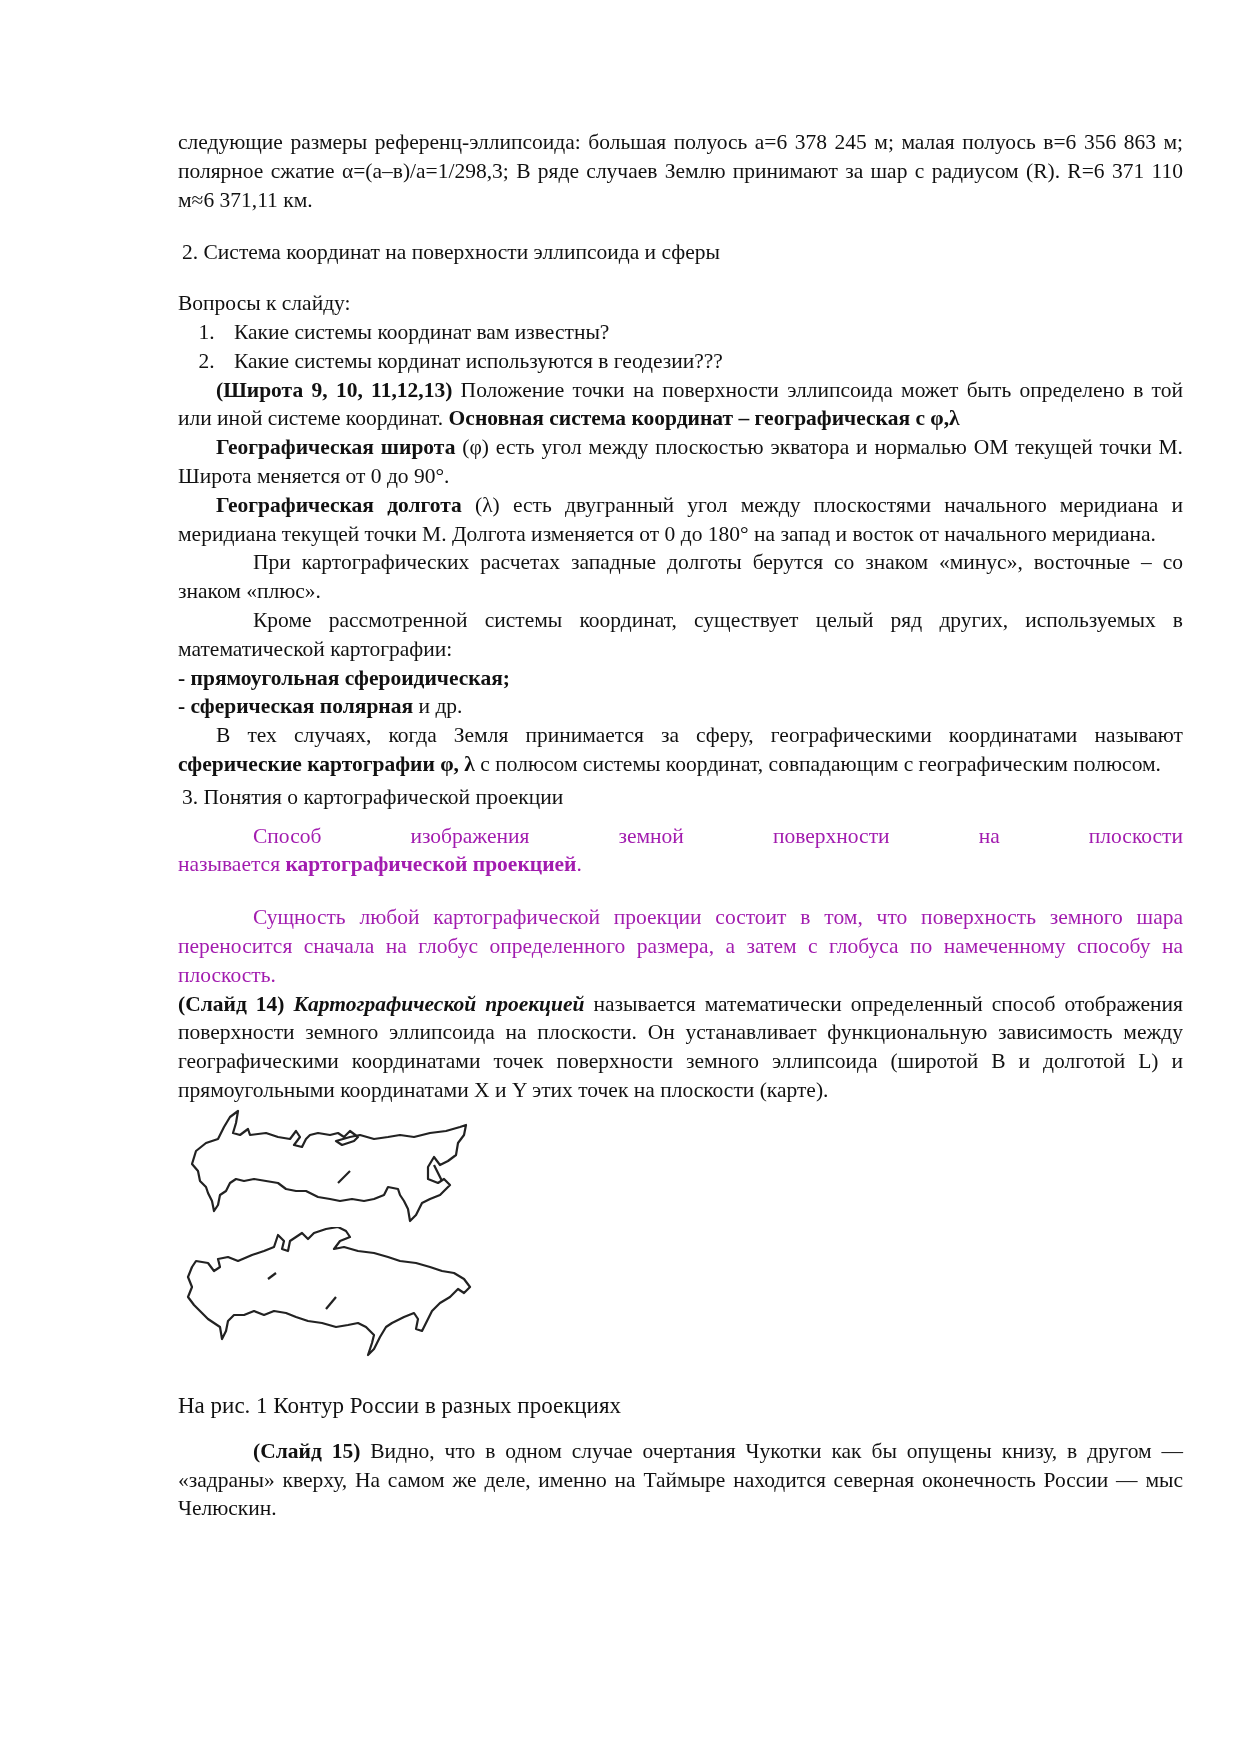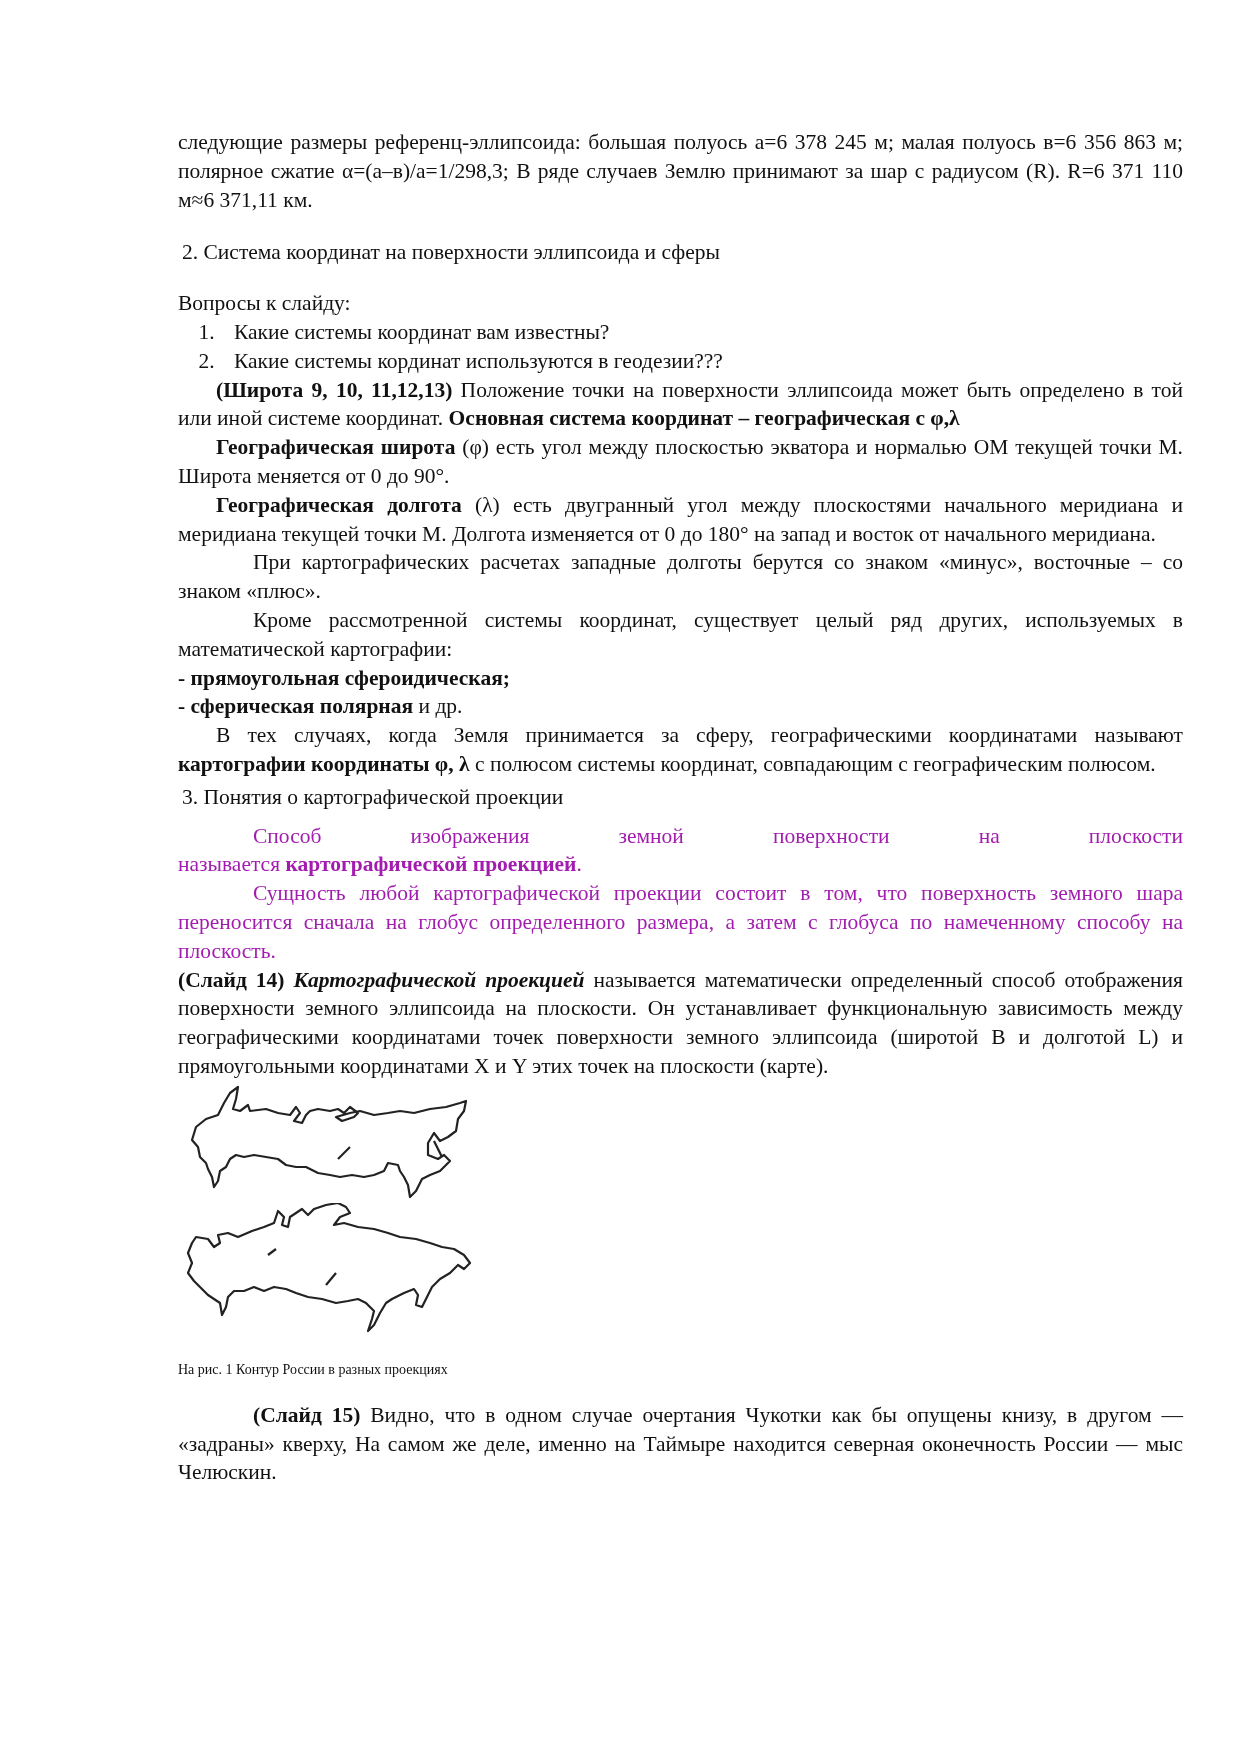--- a/index.html
+++ b/index.html
@@ -10,24 +10,24 @@
   .b { font-weight:bold; }
   .bi { font-weight:bold; font-style:italic; }
   .indent1 { text-indent:38px; }
   .indent2 { text-indent:75px; }
   .heading { text-align:left; font-weight:normal; margin:4px; }
   .h2 { margin-top:24px; margin-bottom:22px; }
   ol.q { margin:0; padding-left:42px; }
   ol.q li { padding-left:14px; }
   .gray { color:#a21caf; }
   .justify-all { text-align-last:justify; }
-  .gap { margin-top:0; }
+  .gap { margin-top:24px; }
   .fig { position:relative; width:300px; height:270px; margin-top:4px; }
   .fig svg { position:absolute; left:0; }
-  .caption { font-size:14px; line-height:22px; margin-top:4px; margin-bottom:20px; }
+  .caption { font-size:23px; line-height:22px; margin-top:16px; margin-bottom:20px; }
 </style>
 </head>
 <body>
 
 <div class="page">
 
   <p class="p">следующие размеры референц-эллипсоида: большая полуось    а=6 378 245 м; малая полуось в=6 356 863 м; полярное сжатие   α=(а–в)/а=1/298,3; В ряде случаев Землю принимают за шар с радиусом (R). R=6 371 110 м≈6 371,11 км.</p>
 
   <p class="heading h2">2. Система координат на поверхности эллипсоида и сферы</p>
 
@@ -43,21 +43,21 @@
 
   <p class="p indent1"><span class="b">Географическая долгота</span><span> (λ) есть двугранный угол между плоскостями начального меридиана и меридиана текущей точки М. Долгота изменяется от 0 до 180° на запад и восток от начального меридиана.</span></p>
 
   <p class="p indent2">При картографических расчетах западные долготы берутся со знаком «минус», восточные – со знаком «плюс».</p>
 
   <p class="p indent2">Кроме рассмотренной системы координат, существует целый ряд других, используемых в математической картографии:</p>
 
   <p class="p b">- прямоугольная сфероидическая;</p>
   <p class="p"><span class="b">- сферическая полярная</span><span> и др.</span></p>
 
-  <p class="p indent1"><span>В тех случаях, когда Земля принимается за сферу, географическими координатами называют </span><span class="b">картографии координаты φ, λ</span><span> с полюсом системы координат, совпадающим с географическим полюсом.</span></p>
+  <p class="p indent1"><span>В тех случаях, когда Земля принимается за сферу, географическими координатами называют </span><span class="b">сферические картографии φ, λ</span><span> с полюсом системы координат, совпадающим с географическим полюсом.</span></p>
 
   <p class="heading" style="margin-bottom:10px;">3.  Понятия о картографической проекции</p>
 
   <p class="p indent2 gray justify-all">Способ изображения земной поверхности на плоскости</p>
   <p class="p gray"><span>называется </span><span class="b">картографической проекцией</span><span>.</span></p>
 
   <p class="p indent2 gray gap">Сущность любой картографической проекции состоит в том, что поверхность земного шара переносится сначала на глобус определенного размера, а затем с глобуса по намеченному способу на плоскость.</p>
 
   <p class="p"><span class="b">(Слайд 14)</span> <span class="bi">Картографической проекцией</span><span> называется математически определенный способ отображения поверхности земного эллипсоида на плоскости. Он устанавливает функциональную зависимость между географическими координатами точек поверхности земного эллипсоида (широтой B и долготой L) и прямоугольными координатами X и Y этих точек на плоскости (карте).</span></p>
 

